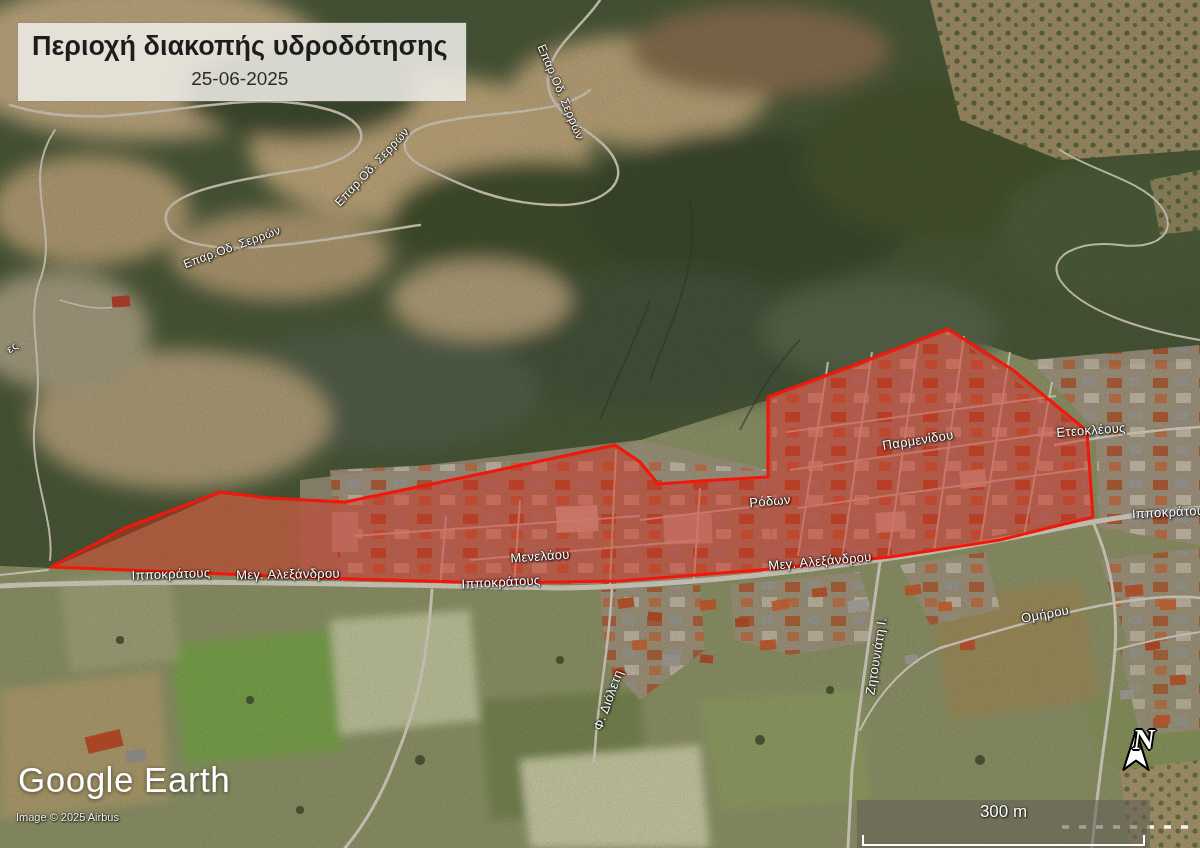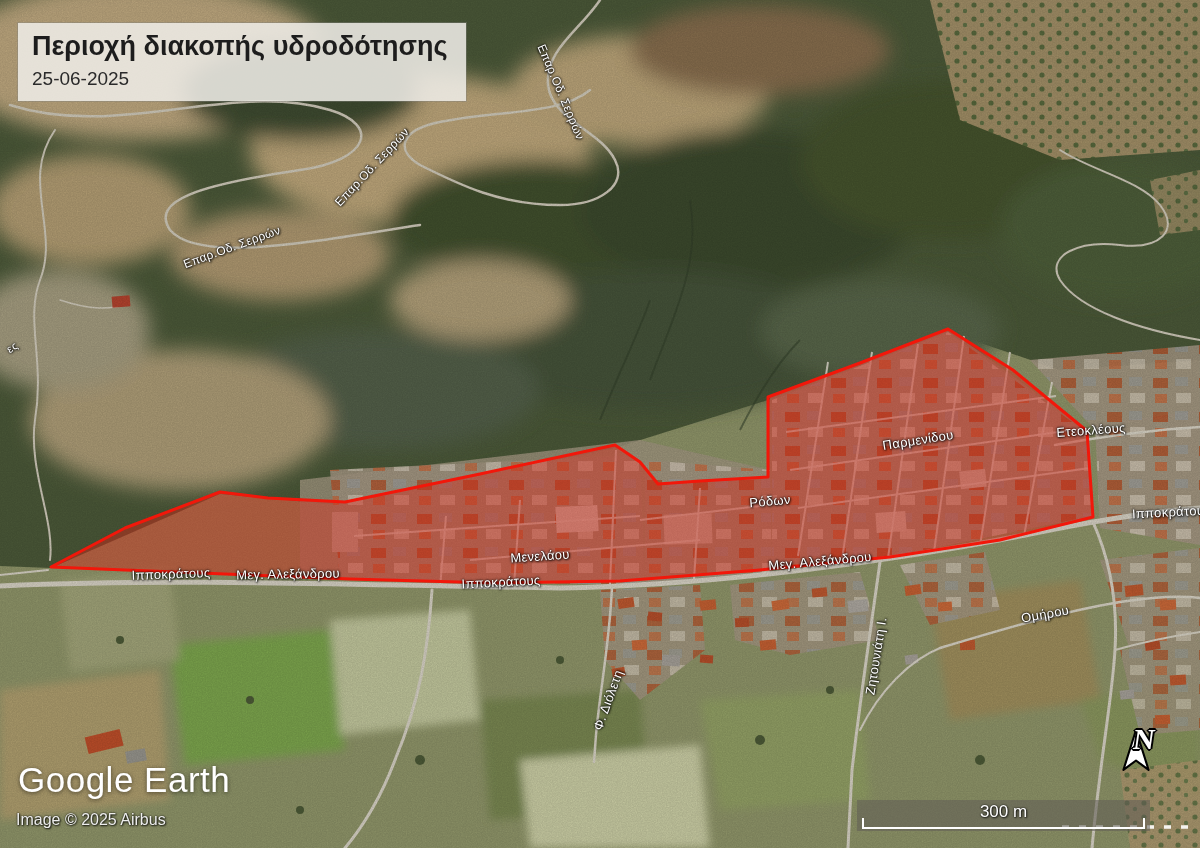--- a/index.html
+++ b/index.html
@@ -6,30 +6,30 @@
   #stage{position:relative;width:1200px;height:848px;overflow:hidden;
          font-family:"Liberation Sans",sans-serif;background:#93996c;}
   #stage svg{position:absolute;left:0;top:0;}
   
   #street-labels{position:absolute;left:0;top:0;width:100%;height:100%;pointer-events:none;}
   .street-label{position:absolute;white-space:nowrap;color:#fff;font-size:13px;
     text-shadow:0 0 2px #000,0 0 3px rgba(0,0,0,.8),1px 1px 2px rgba(0,0,0,.7);
     letter-spacing:.3px;}
   
   .title-box{position:absolute;left:18px;top:23px;background:rgba(238,236,230,.88);
-    padding:9px 18px 11px 14px;box-shadow:0 0 0 1px rgba(130,130,125,.4);}
+    padding:9px 18px 11px 14px;box-shadow:0 0 0 1px rgba(130,130,125,.4);text-align:center;}
   .title-box h1{margin:0;font-size:27px;font-weight:bold;color:#1d1d1d;line-height:1.1;}
   .title-box .date{margin-top:6px;font-size:19px;color:#2a2a2a;}
   
   .ge-logo{position:absolute;left:18px;top:760px;color:#fff;font-size:35px;
     letter-spacing:.5px;text-shadow:0 1px 4px rgba(0,0,0,.55);}
   .attribution{position:absolute;left:16px;top:811px;color:rgba(255,255,255,.92);
-    font-size:16px;text-shadow:0 0 2px #000,1px 1px 2px rgba(0,0,0,.8);}
-  
-  .scalebar{position:absolute;left:857px;top:800px;width:293px;height:31px;
+    font-size:11px;text-shadow:0 0 2px #000,1px 1px 2px rgba(0,0,0,.8);}
+  
+  .scalebar{position:absolute;left:857px;top:800px;width:293px;height:48px;
     background:rgba(96,93,86,.55);}
   .scalebar .lbl{position:absolute;left:0;right:0;top:2px;text-align:center;color:#fff;
     font-size:17px;text-shadow:0 0 2px #000,1px 1px 2px rgba(0,0,0,.7);}
   .scalebar .bracket{position:absolute;left:5px;right:5px;bottom:2px;height:9px;
     border-left:2px solid #fff;border-right:2px solid #fff;border-bottom:2px solid #fff;}
   
   .north{position:absolute;left:1120px;top:729px;width:48px;text-align:center;}
   .north .n-letter{display:block;margin-top:-6px;font-family:"Liberation Serif",serif;
     font-weight:bold;font-size:29px;color:#fff;transform:skewX(-8deg);
     text-shadow:-2px 0 0 #000,2px 0 0 #000,0 -2px 0 #000,0 2px 0 #000,

